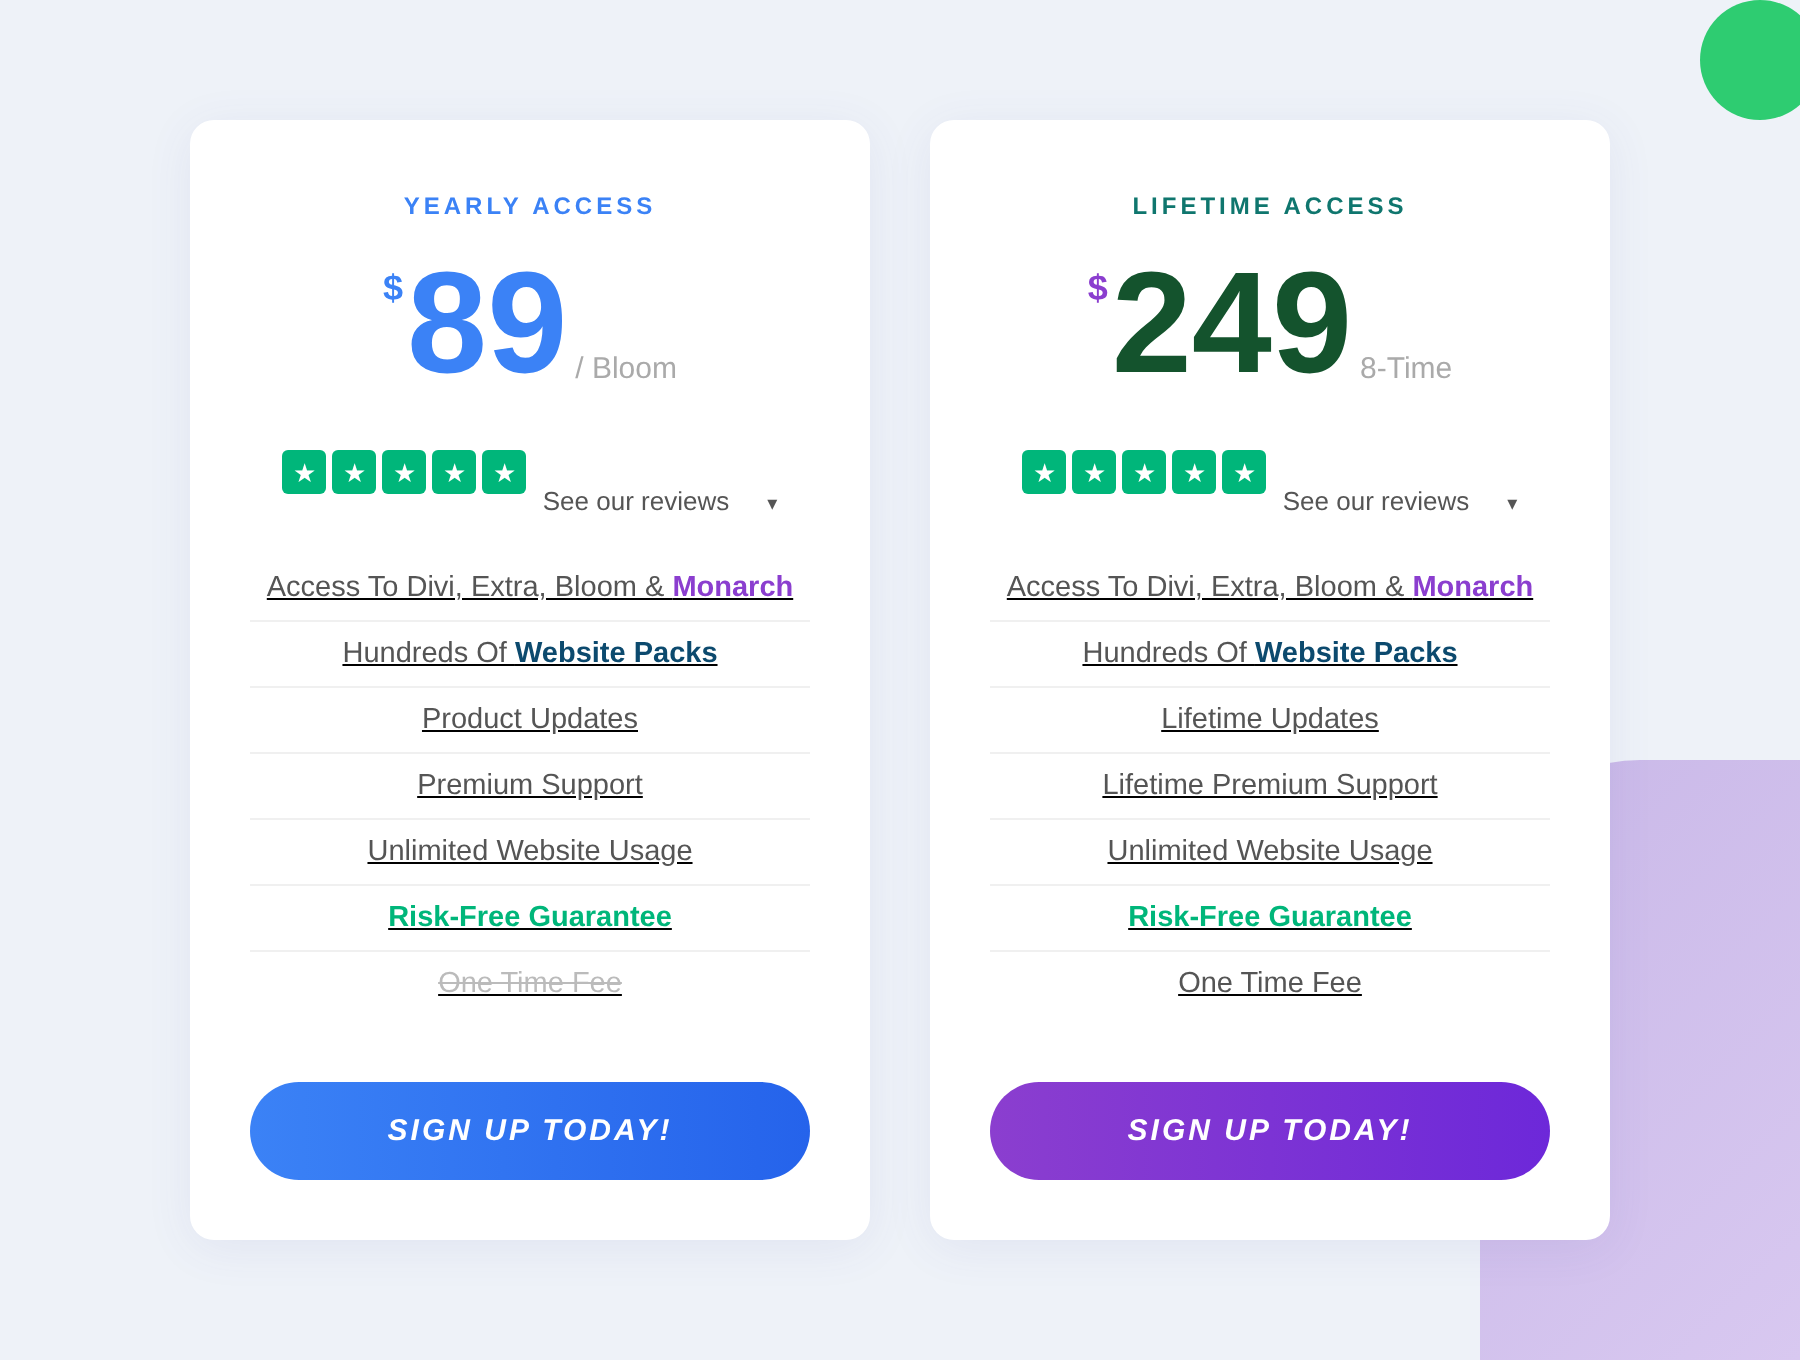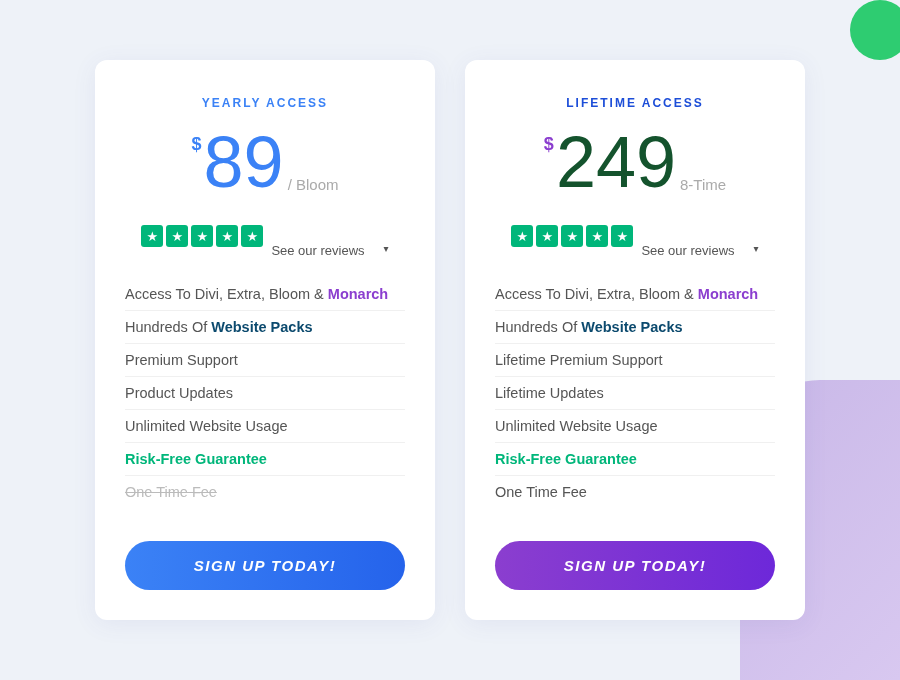--- a/index.html
+++ b/index.html
@@ -53,37 +53,37 @@
       box-shadow: 0 4px 24px rgba(80,80,160,0.08);
     }
     .card-title {
       font-size: 12px;
       font-weight: 700;
       letter-spacing: 2px;
       text-transform: uppercase;
       margin-bottom: 16px;
     }
     .card-title.yearly { color: #3b82f6; }
-    .card-title.lifetime { color: #1d4ed8; }
+    .card-title.lifetime { color: #0f766e; }
     .price-row {
       display: flex;
       align-items: flex-start;
       margin-bottom: 4px;
     }
     .price-dollar {
       font-size: 18px;
       font-weight: 600;
       color: #3b82f6;
       margin-top: 8px;
       margin-right: 2px;
     }
     .price-dollar.lifetime { color: #8b3ecf; }
     .price-number {
       font-size: 72px;
-      font-weight: 400;
+      font-weight: 700;
       color: #3b82f6;
       line-height: 1;
     }
     .price-number.lifetime { color: #14532d; }
     .price-period {
       font-size: 15px;
       color: #aaa;
       margin-top: 50px;
       margin-left: 4px;
     }
@@ -106,31 +106,32 @@
       align-items: center;
       justify-content: center;
       color: #fff;
       font-size: 13px;
     }
     .reviews-link {
       font-size: 13px;
       color: #555;
       cursor: pointer;
       display: flex;
-      align-items: flex-start;
+      align-items: flex-end;
       gap: 19px;
       margin-top: 29px;
     }
     .reviews-link .chevron { font-size: 10px; color: #555; }
     .features-list {
       list-style: none;
       width: 100%;
-      text-align: left;
+      text-align: center;
       margin-bottom: 20px;
       flex: 1;
+      text-decoration: underline;
     }
     .features-list li {
       font-size: 14.5px;
       color: #555;
       padding: 8px 0;
       border-bottom: 1px solid #f0f0f0;
     }
     .features-list li:last-child { border-bottom: none; }
     .features-list li .highlight-blue { color: #0c4a6e; font-weight: 600; }
     .features-list li .highlight-monarch { color: #8b3ecf; font-weight: 600; }
@@ -186,22 +187,22 @@
         <span class="chevron">▾</span>
       </span>
     </div>
     <ul class="features-list">
       <li>
         <span>Access To Divi, Extra, Bloom &amp; </span><span class="highlight-monarch">Monarch</span>
       </li>
       <li>
         <span>Hundreds Of </span><span class="highlight-blue">Website Packs</span>
       </li>
+      <li>Product Updates</li>
       <li>Premium Support</li>
-      <li>Product Updates</li>
       <li>Unlimited Website Usage</li>
       <li class="feature-green">Risk-Free Guarantee</li>
       <li class="feature-strikethrough">One Time Fee</li>
     </ul>
     <button class="signup-btn yearly">SIGN UP TODAY!</button>
   </div>
 
   <div class="pricing-card">
     <div class="card-title lifetime">LIFETIME ACCESS</div>
     <div class="price-row">
@@ -222,21 +223,21 @@
         <span class="chevron">▾</span>
       </span>
     </div>
     <ul class="features-list">
       <li>
         <span>Access To Divi, Extra, Bloom &amp; </span><span class="highlight-monarch">Monarch</span>
       </li>
       <li>
         <span>Hundreds Of </span><span class="highlight-blue">Website Packs</span>
       </li>
+      <li>Lifetime Updates</li>
       <li>Lifetime Premium Support</li>
-      <li>Lifetime Updates</li>
       <li>Unlimited Website Usage</li>
       <li class="feature-green">Risk-Free Guarantee</li>
       <li>One Time Fee</li>
     </ul>
     <button class="signup-btn lifetime">SIGN UP TODAY!</button>
   </div>
 </div>
 
 </body></html>

